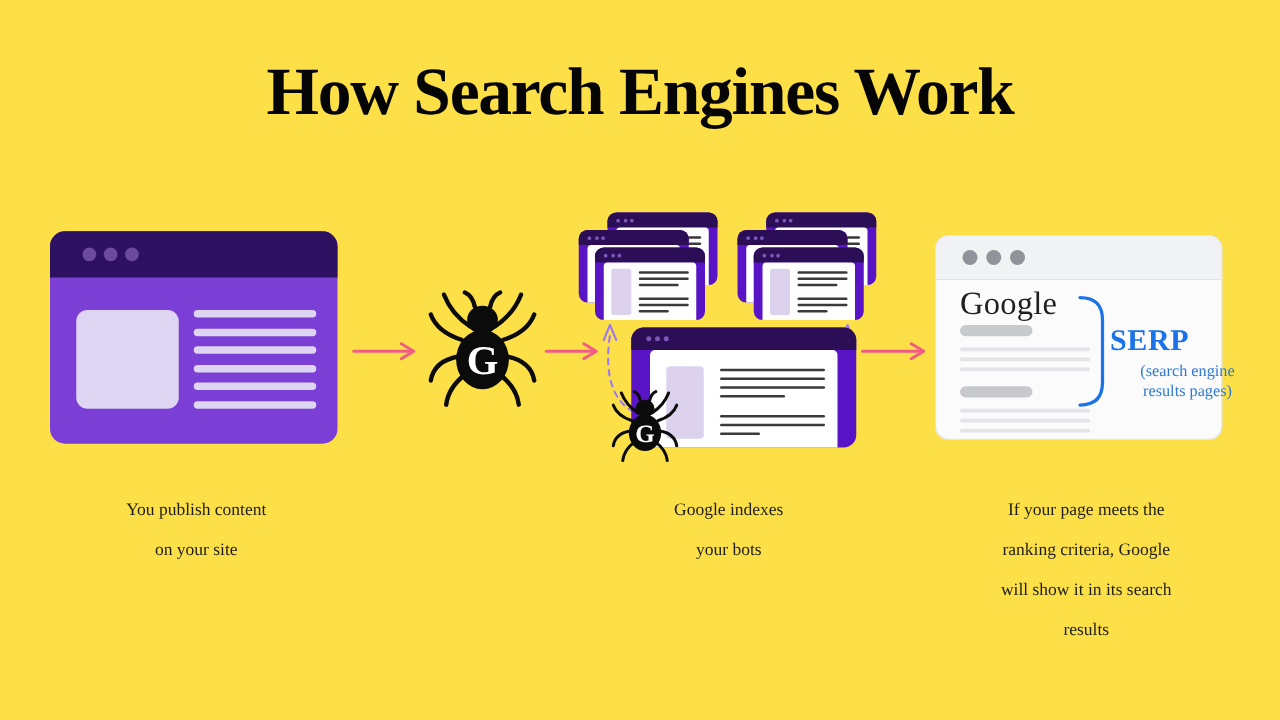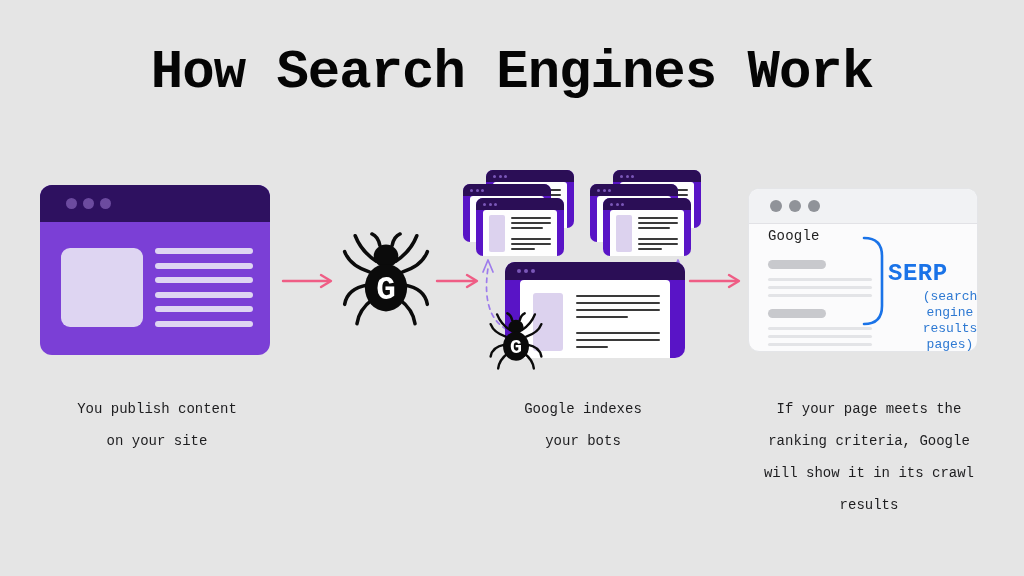--- a/index.html
+++ b/index.html
@@ -1,19 +1,19 @@
 <!DOCTYPE html>
 <html><head>
 <meta charset="utf-8">
 <style>
   * { margin:0; padding:0; box-sizing:border-box; }
   html,body { background:#ffffff; }
   #canvas {
-    position:relative; width:1024px; height:576px; background:#e5e5e5;
-    overflow:hidden; font-family:Liberation Mono, monospace;
+    position:relative; width:1024px; height:576px; background:#fde047;
+    overflow:hidden; font-family:Liberation Serif, serif;
   }
   
   .title {
     position:absolute; top:42px; left:0; width:1024px; text-align:center;
     font-size:54px; font-weight:700; color:#050505; letter-spacing:-1px;
   }
   
   .caption {
     position:absolute; text-align:center; font-size:14px; line-height:32px;
     color:#1d1d1f; white-space:pre-line;
@@ -74,21 +74,21 @@
   .arrows-overlay { left:0; top:0; }
   .dashed-overlay { left:465px; top:248px; z-index:2; }
 
   
   .win4 { position:absolute; left:748px; top:188px; width:230px; height:164px;
           background:#fbfbfc; border:1px solid #e4e5e8; border-radius:11px; }
   .win4-bar { height:35px; background:#f1f2f4; border-bottom:1px solid #e2e2e6;
               border-radius:10px 10px 0 0; display:flex; align-items:center;
               gap:7px; padding-left:21px; }
   .dot-g { width:12px; height:12px; border-radius:50%; background:#909399; }
-  .g-logo { position:absolute; left:20px; top:40px; font-size:14px; font-weight:500;
+  .g-logo { position:absolute; left:20px; top:40px; font-size:26px; font-weight:500;
             color:#1f1f1f; letter-spacing:0.2px; }
   .skeleton { position:absolute; left:20px; top:74px; width:104px; }
   .sk-pill { width:58px; height:9px; background:#c8c9cd; border-radius:5px; margin-bottom:9px; }
   .sk-thin { height:3px; background:#e3e4e7; border-radius:2px; margin-bottom:5px; }
   .sk-gap { height:7px; }
   .bracket-svg { left:861px; top:235px; }
   .serp-label { position:absolute; left:888px; top:260px; width:92px; 
                 color:#1a73e8; font-weight:700; font-size:24px; letter-spacing:0.5px; }
   .serp-sub { position:absolute; left:880px; top:289px; width:108px; text-align:center;
               color:#2e79d2; font-size:13px; line-height:16px; white-space:pre-line;padding-left:32px; }
@@ -339,16 +339,16 @@
         </g>
     </g>
   </svg>
 
   <div class="caption cap1">You publish content
 on your site</div>
   <div class="caption cap3">Google indexes
 your bots</div>
   <div class="caption cap4">If your page meets the
 ranking criteria, Google
-will show it in its crawl
+will show it in its search
 results</div>
 
 </div>
 
 </body></html>

